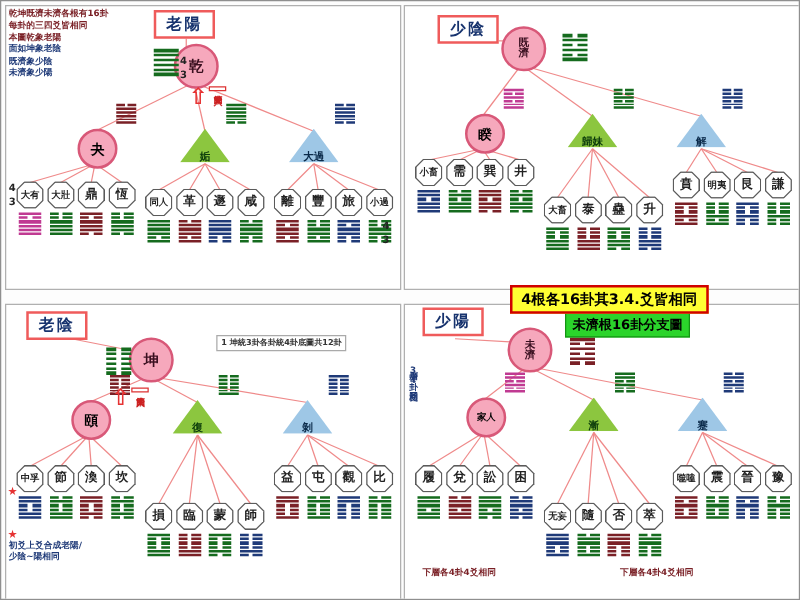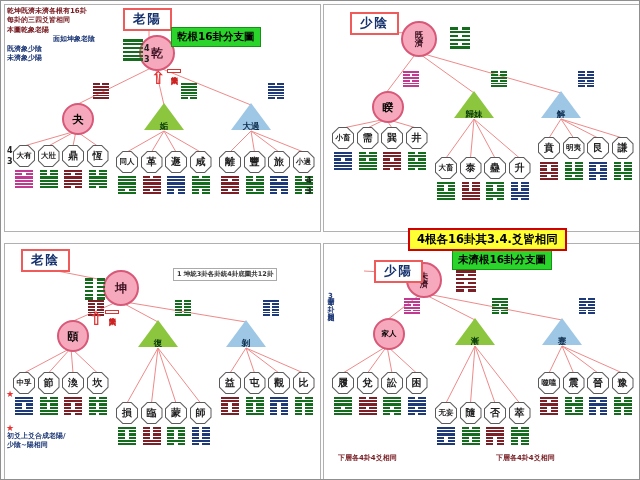--- a/index.html
+++ b/index.html
@@ -60,21 +60,20 @@
         <line x1="159" y1="126" x2="146.5" y2="147" stroke="#ef8a8a" stroke-width="1"></line>
         <line x1="159" y1="126" x2="171" y2="147" stroke="#ef8a8a" stroke-width="1"></line>
         <line x1="159" y1="126" x2="195.5" y2="147" stroke="#ef8a8a" stroke-width="1"></line>
         <line x1="150" y1="61" x2="246" y2="100" stroke="#ef8a8a" stroke-width="1"></line>
         <line x1="246" y1="126" x2="225" y2="147" stroke="#ef8a8a" stroke-width="1"></line>
         <line x1="246" y1="126" x2="249.5" y2="147" stroke="#ef8a8a" stroke-width="1"></line>
         <line x1="246" y1="126" x2="274" y2="147" stroke="#ef8a8a" stroke-width="1"></line>
         <line x1="246" y1="126" x2="298.5" y2="147" stroke="#ef8a8a" stroke-width="1"></line>
       </svg>
       <div class="corner abs" style="left: 118px; top: 3px;">老陽</div>
-      <div class="title abs" style="left: 166px; top: 22px;">乾根16卦分支圖</div>
       <div class="rootnode abs" style="left: 134px; top: 30px; width: 32px; height: 32px; background: rgb(246, 168, 188); border: 2px solid rgb(216, 88, 120); font-size: 12px;">乾</div>
       <div class="hexagram abs" style="width: 20px; left: 118px; top: 34px;">
         <div class="hrow" style="height: 2.6px; margin-bottom: 1.3px; background: rgb(21, 107, 30);"></div>
         <div class="hrow" style="height: 2.6px; margin-bottom: 1.3px; background: rgb(21, 107, 30);"></div>
         <div class="hrow" style="height: 2.6px; margin-bottom: 1.3px; background: rgb(21, 107, 30);"></div>
         <div class="hrow" style="height: 2.6px; margin-bottom: 1.3px; background: rgb(21, 107, 30);"></div>
         <div class="hrow" style="height: 2.6px; margin-bottom: 1.3px; background: rgb(21, 107, 30);"></div>
         <div class="hrow" style="height: 2.6px; margin-bottom: 1.3px; background: rgb(21, 107, 30);"></div>
       </div>
       <div class="bcirc abs" style="left: 57px; top: 98px; width: 28px; height: 28px; background: rgb(246, 168, 188); border: 2px solid rgb(216, 88, 120); font-size: 11px;">夬</div>
@@ -357,21 +356,21 @@
         </div>
       </div>
       <div class="arrowwrap abs" style="left: 146px; top: 64px;">
         <span class="arrowglyph">⇧</span>
         <span class="arrowbox vtext">由繁入簡</span>
       </div>
       <div class="note abs" style="left: 2px; top: 2px; width: 112px; font-size: 7px; color: rgb(122, 32, 38);">
         <div>乾坤既濟未濟各根有16卦</div>
         <div>每卦的三四爻皆相同</div>
         <div>本圖乾象老陽</div>
-        <div style="color: rgb(31, 58, 120); margin-left: 46px;">面如坤象老陰</div>
+        <div style="color: rgb(31, 58, 120);">面如坤象老陰</div>
         <div style="color: rgb(31, 58, 120);">既濟象少陰</div>
         <div style="color: rgb(31, 58, 120);">未濟象少陽</div>
       </div>
       <div class="numcol abs" style="left: 139px; top: 38px;">
         <div>4</div>
         <div>3</div>
       </div>
       <div class="numcol abs" style="left: 2px; top: 140px;">
         <div>4</div>
         <div>3</div>
@@ -1169,21 +1168,21 @@
         <line x1="151" y1="102" x2="122" y2="159" stroke="#ef8a8a" stroke-width="1"></line>
         <line x1="151" y1="102" x2="146.5" y2="159" stroke="#ef8a8a" stroke-width="1"></line>
         <line x1="151" y1="102" x2="171" y2="159" stroke="#ef8a8a" stroke-width="1"></line>
         <line x1="151" y1="102" x2="195.5" y2="159" stroke="#ef8a8a" stroke-width="1"></line>
         <line x1="98" y1="49" x2="238" y2="76" stroke="#ef8a8a" stroke-width="1"></line>
         <line x1="238" y1="102" x2="225" y2="129" stroke="#ef8a8a" stroke-width="1"></line>
         <line x1="238" y1="102" x2="249.5" y2="129" stroke="#ef8a8a" stroke-width="1"></line>
         <line x1="238" y1="102" x2="274" y2="129" stroke="#ef8a8a" stroke-width="1"></line>
         <line x1="238" y1="102" x2="298.5" y2="129" stroke="#ef8a8a" stroke-width="1"></line>
       </svg>
-      <div class="corner abs" style="left: 14px; top: 16px; margin-left: 36px;">少陽</div>
+      <div class="corner abs" style="left: 14px; top: 2px;">少陽</div>
       <div class="title abs" style="left: 128px; top: 6px;">未濟根16卦分支圖</div>
       <div class="rootnode abs" style="left: 82px; top: 18px; width: 32px; height: 32px; background: rgb(246, 168, 188); border: 2px solid rgb(216, 88, 120); font-size: 8.5px;">
         <span>未</span>
         <span>濟</span>
       </div>
       <div class="hexagram abs" style="width: 20px; left: 132px; top: 26px;">
         <div class="hrow" style="height: 2.6px; margin-bottom: 1.3px; background: rgb(122, 32, 38);"></div>
         <div class="hrow" style="height: 2.6px; margin-bottom: 1.3px; display: flex; justify-content: space-between;">
           <div class="hseg" style="width: 41%; height: 100%; background: rgb(122, 32, 38);"></div>
           <div class="hseg" style="width: 41%; height: 100%; background: rgb(122, 32, 38);"></div>

